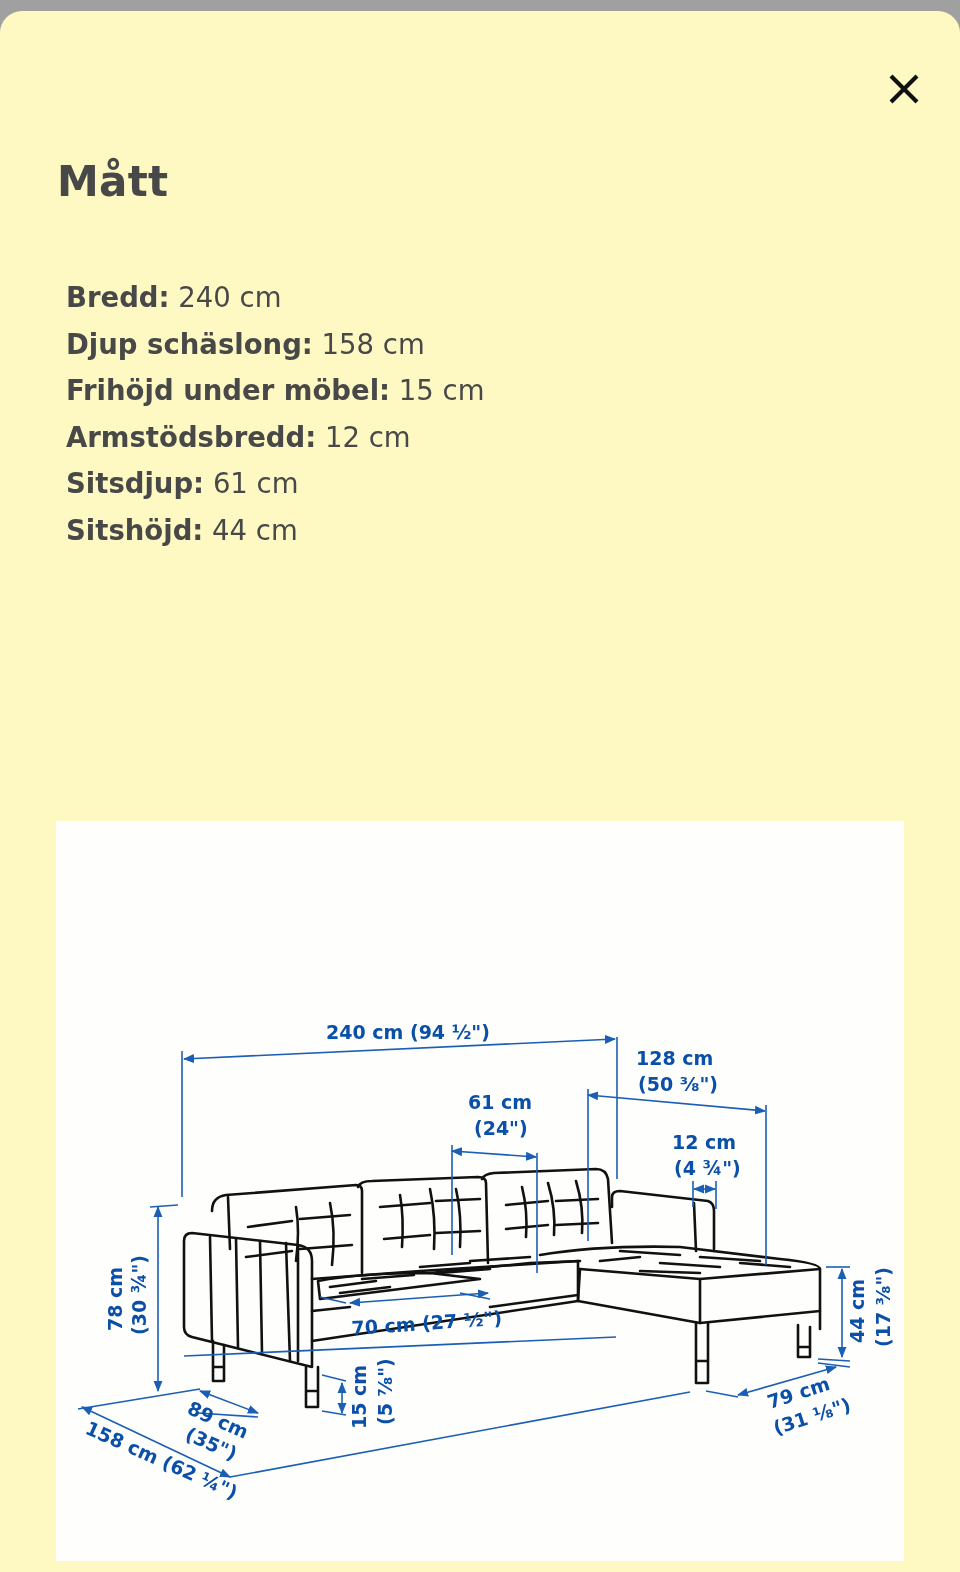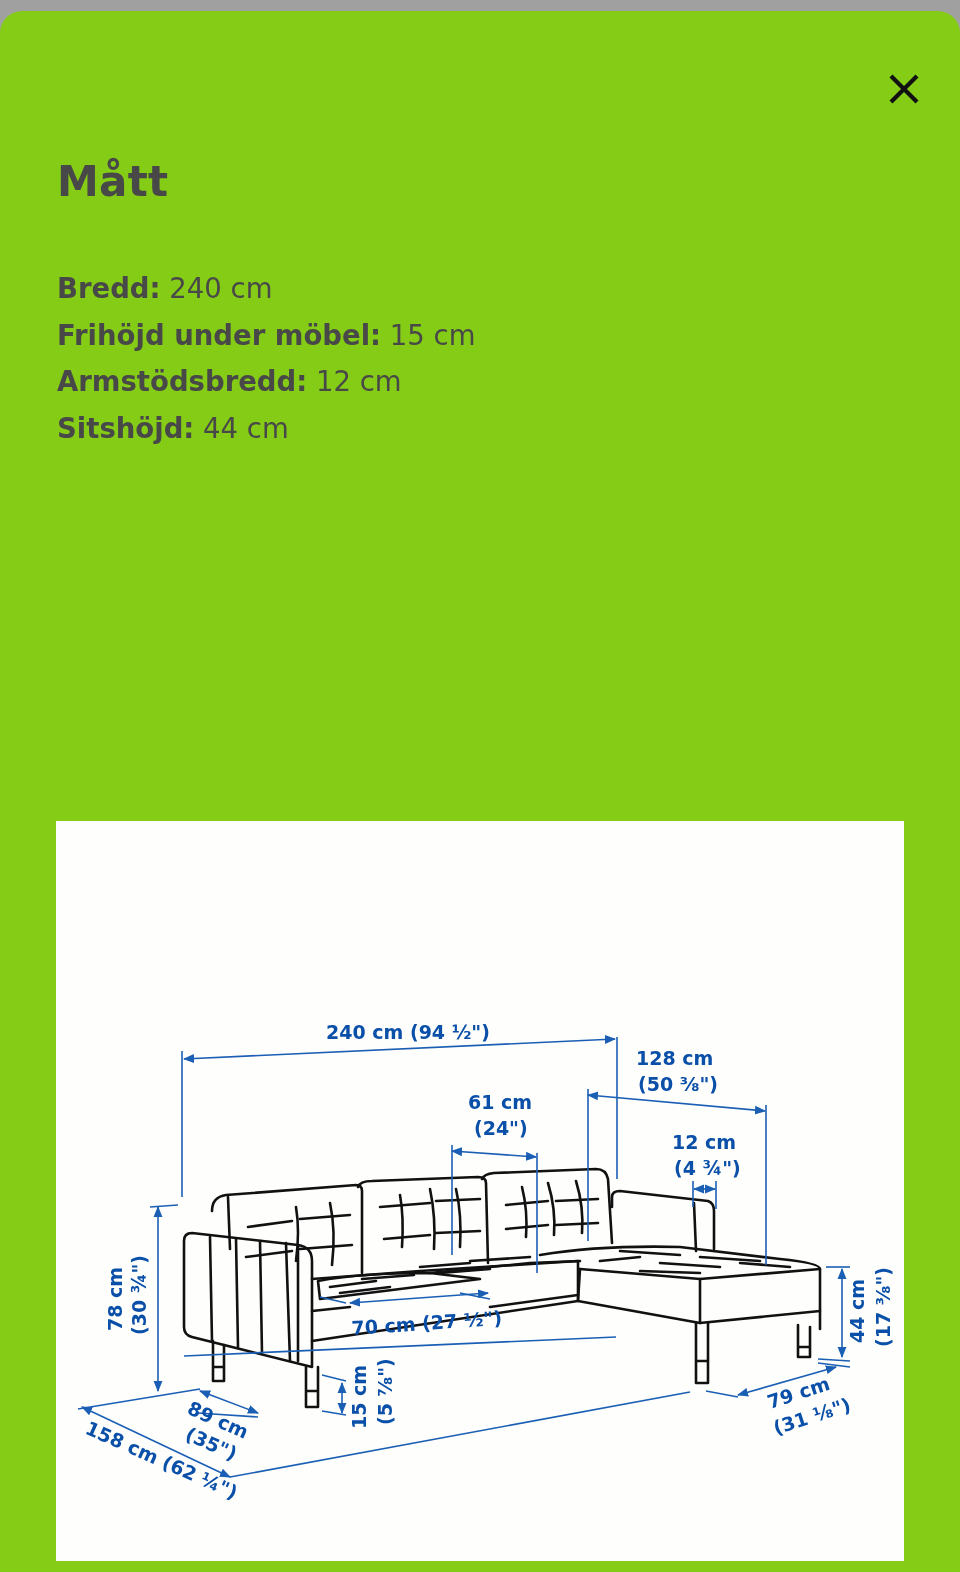--- a/index.html
+++ b/index.html
@@ -4,37 +4,37 @@
 <style>
   html, body { margin: 0; padding: 0; }
   body {
     width: 960px; height: 1572px; overflow: hidden;
     background: #a0a0a0;
     font-family: "DejaVu Sans", sans-serif;
   }
   .sheet {
     position: absolute; left: 0; top: 11px;
     width: 960px; height: 1561px;
-    background: #84cc16;
+    background: #fef9c3;
     border-radius: 22px 22px 0 0;
   }
   .close-btn {
     position: absolute; left: 884px; top: 58px;
     width: 40px; height: 40px;
     display: flex; align-items: center; justify-content: center;
     cursor: pointer;
   }
   .title {
     position: absolute; left: 57px; top: 146px;
     font-size: 42px; font-weight: bold; color: #484848;
     margin: 0; letter-spacing: 0.3px;
   }
   .dims {
     position: absolute; left: 57px; top: 254px;
-    margin: 0; padding: 0; list-style: none;
+    margin: 9px; padding: 0; list-style: none;
   }
   .dims li {
     font-size: 27.5px; line-height: 46.6px; color: #484848;
     white-space: nowrap;
   }
   .dims .lbl { font-weight: bold; }
   .illustration {
     position: absolute; left: 56px; top: 810px;
     width: 848px; height: 740px;
     background: #fefefd;
@@ -53,22 +53,24 @@
   <div class="close-btn">
     <svg width="32" height="32" viewBox="0 0 32 32">
       <path d="M3 3 L29 29 M29 3 L3 29" stroke="#111" stroke-width="4.2" stroke-linecap="butt"></path>
     </svg>
   </div>
 
   <h1 class="title">Mått</h1>
 
   <ul class="dims">
     <li><span class="lbl">Bredd:</span> <span>240 cm</span></li>
+    <li><span class="lbl">Djup schäslong:</span> <span>158 cm</span></li>
     <li><span class="lbl">Frihöjd under möbel:</span> <span>15 cm</span></li>
     <li><span class="lbl">Armstödsbredd:</span> <span>12 cm</span></li>
+    <li><span class="lbl">Sitsdjup:</span> <span>61 cm</span></li>
     <li><span class="lbl">Sitshöjd:</span> <span>44 cm</span></li>
   </ul>
 
   <div class="illustration">
     <svg width="960" height="1572" viewBox="0 0 960 1572">
       <defs>
         <marker id="ah" viewBox="0 0 10 10" refX="9" refY="5" markerWidth="7" markerHeight="7" orient="auto-start-reverse">
           <path d="M0 1 L10 5 L0 9 z" fill="#1b5fb5"></path>
         </marker>
       </defs>

